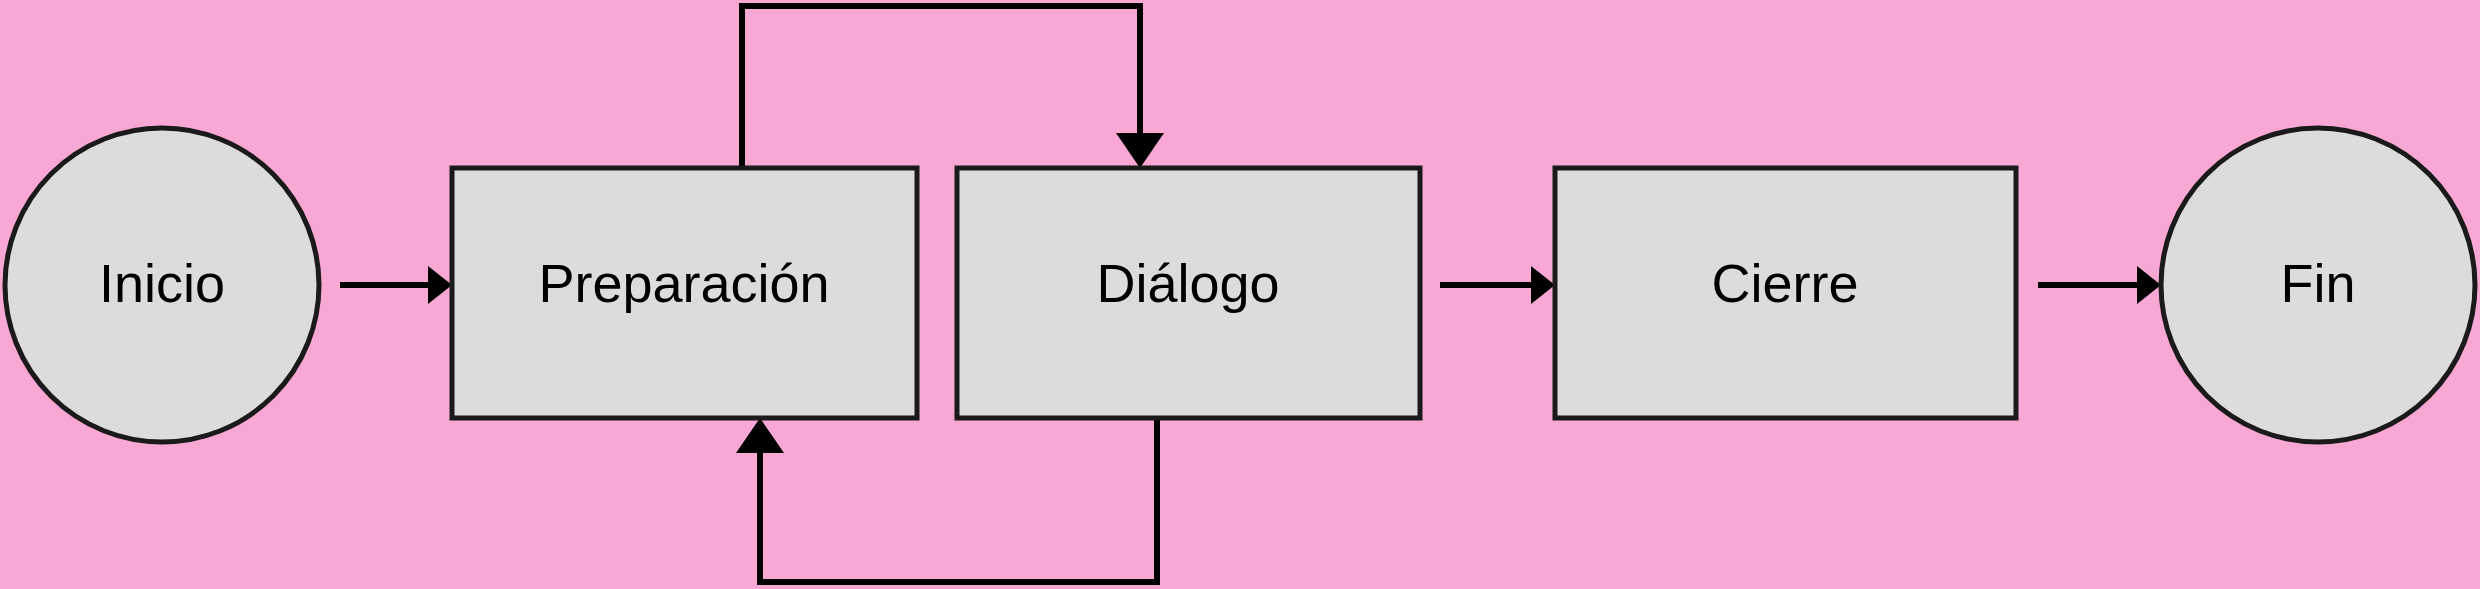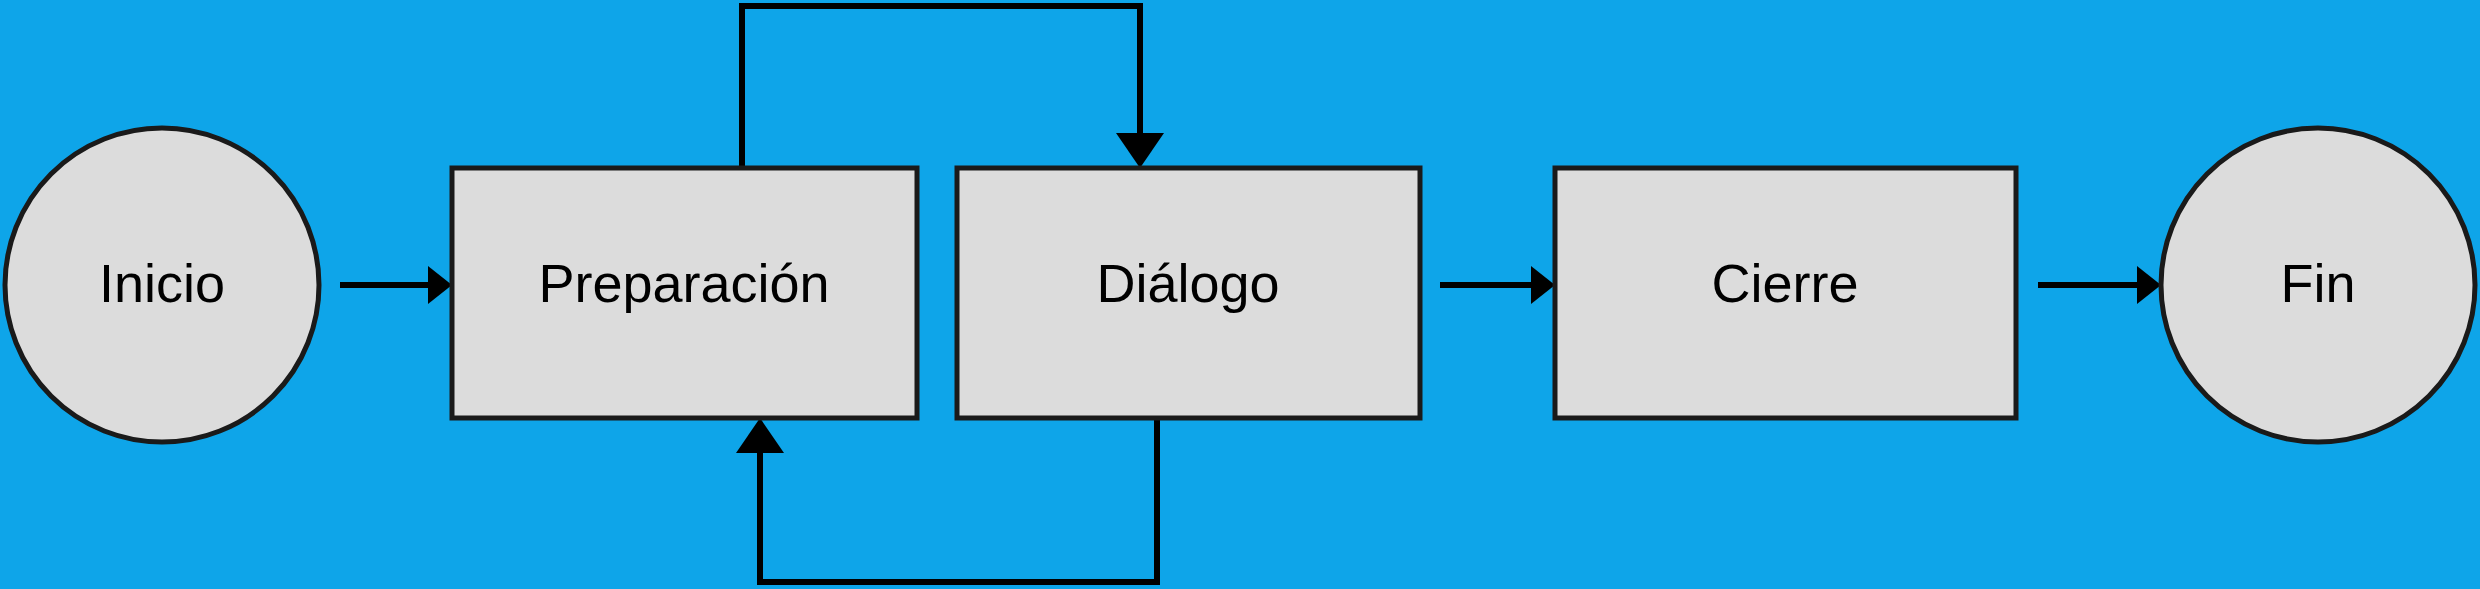--- a/index.html
+++ b/index.html
@@ -8,21 +8,21 @@
     padding: 0;
     background: #ffffff;
   }
   body {
     font-family: "Liberation Sans", sans-serif;
   }
   #diagram-root {
     position: relative;
     width: 2480px;
     height: 589px;
-    background: #0ea5e9;
+    background: #f9a8d4;
     overflow: hidden;
   }
   #flow-svg {
     position: absolute;
     top: 0;
     left: 0;
     width: 2480px;
     height: 589px;
     display: block;
   }

